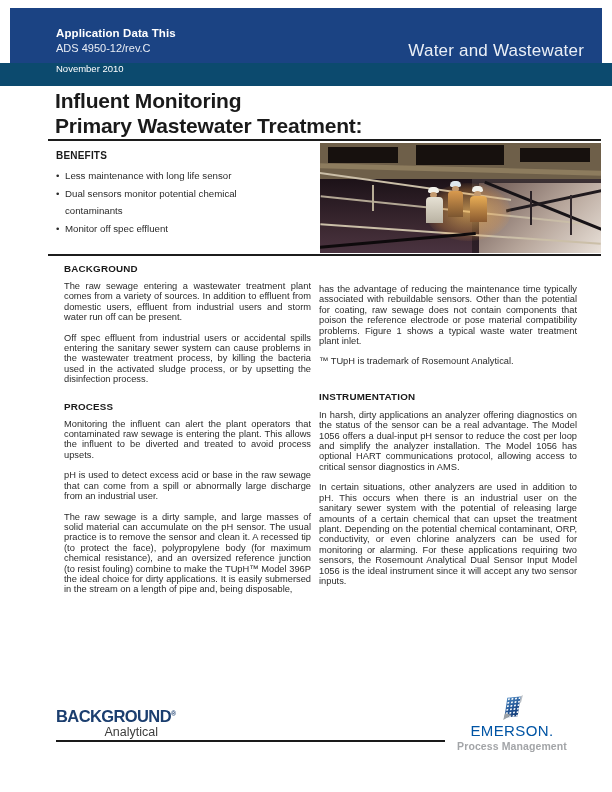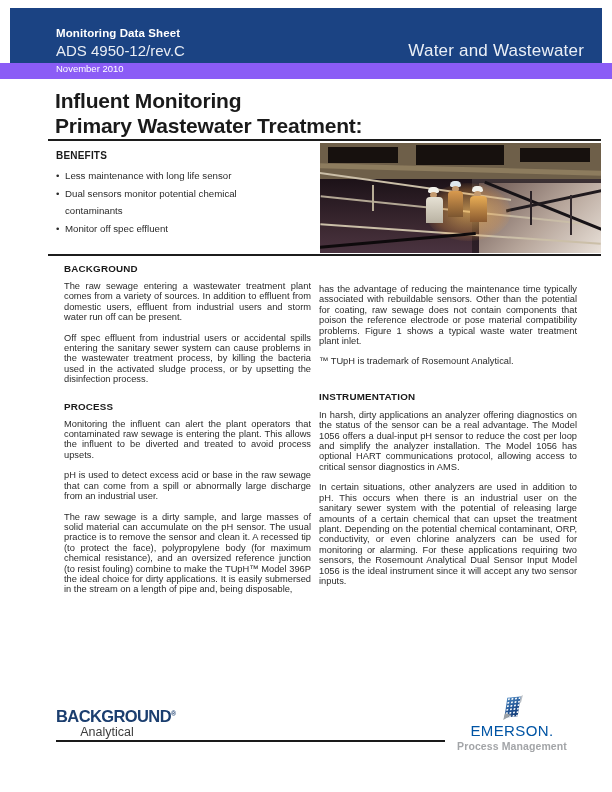--- a/index.html
+++ b/index.html
@@ -2,23 +2,23 @@
 <html><head>
 <meta charset="utf-8">
 <style>
   html,body{margin:0;padding:0;background:#ffffff;}
   .page{position:relative;width:612px;height:792px;background:#ffffff;overflow:hidden;
         font-family:"Liberation Sans", sans-serif;color:#222;}
 
   
   .header-bar{position:absolute;left:10px;top:8px;width:592px;height:56px;background:#1B4383;}
   .doc-type{position:absolute;left:46px;top:19px;color:#fff;font-size:11.5px;font-weight:bold;letter-spacing:.1px;}
-  .doc-number{position:absolute;left:46px;top:34px;color:#E9EDF4;font-size:15px;}
+  .doc-number{position:absolute;left:46px;top:34px;color:#E9EDF4;font-size:11px;}
   .category-title{position:absolute;right:18px;bottom:3px;color:#EAEFF6;font-size:17px;letter-spacing:.2px;}
-  .date-band{position:absolute;left:0;top:63px;width:612px;height:16px;background:#8b5cf6;}
+  .date-band{position:absolute;left:0;top:63px;width:612px;height:23px;background:#0c4a6e;}
   .date-band .date{position:absolute;left:56px;top:0;line-height:12px;font-size:9.5px;color:#fff;}
 
   
   .page-title{position:absolute;left:55px;top:88px;font-size:21px;line-height:25px;font-weight:bold;
               color:#1a1a1a;letter-spacing:-.2px;}
   .title-rule{position:absolute;left:48px;top:139px;width:553px;height:2px;background:#1c1c1c;}
 
   
   .benefits{position:absolute;left:56px;top:150px;width:232px;}
   .benefits h3{margin:0 0 6px 0;font-size:10px;font-weight:bold;color:#1a1a1a;letter-spacing:.2px;}
@@ -74,21 +74,21 @@
   .col p{margin:0 0 10px 0;font-size:9.3px;line-height:10.4px;color:#2b2b2b;text-align:justify;}
   .col h3.spaced{margin-top:16px;}
   .col-right p.first{margin-top:21px;}
   .footnote{margin:10px 0 0 0;font-size:6.5px;color:#3a3a3a;}
   .col-right h3.inst{margin-top:24px;margin-bottom:8px;}
 
   
   .rosemount{position:absolute;left:56px;top:707px;width:102px;}
   .rm-wordmark{font-size:16.5px;font-weight:bold;color:#1B3E6F;letter-spacing:-.6px;white-space:nowrap;}
   .rm-wordmark sup{font-size:7px;vertical-align:super;}
-  .rm-sub{font-size:12.5px;color:#3c3c3c;text-align:center;margin-top:-1px;}
+  .rm-sub{font-size:12.5px;color:#3c3c3c;text-align:right;margin-top:-1px;}
   .footer-rule{position:absolute;left:56px;top:740px;width:389px;height:1.5px;background:#1a1a1a;}
   .emerson{position:absolute;left:448px;top:694px;width:128px;text-align:center;}
   .em-icon{position:relative;width:26px;height:27px;margin:0 auto 1px auto;}
   .em-body{position:absolute;left:7px;top:3px;width:13px;height:20px;
            transform:skewX(-14deg) rotate(-6deg);
            background-image:radial-gradient(circle,rgba(255,255,255,.95) .8px,rgba(255,255,255,0) 1.1px),
                             linear-gradient(150deg,#4a86c0 0%,#1d4f90 60%,#123a73 100%);
            background-size:3.5px 3.5px,100% 100%;}
   .em-fold-top{position:absolute;right:3px;top:0;width:0;height:0;border-left:8px solid transparent;
                border-bottom:8px solid #b9bec4;transform:rotate(14deg);}
@@ -96,21 +96,21 @@
                border-top:7px solid #9aa0a6;transform:rotate(14deg);}
   .em-wordmark{font-size:15px;font-weight:normal;color:#0054A4;letter-spacing:.4px;}
   .em-sub{font-size:10.5px;font-weight:bold;color:#A3A5A8;margin-top:1px;letter-spacing:.1px;}
 </style>
 </head>
 <body>
 
 <div class="page">
 
   <div class="header-bar">
-    <div class="doc-type">Monitoring Data Sheet</div>
+    <div class="doc-type">Application Data This</div>
     <div class="doc-number">ADS 4950-12/rev.C</div>
     <div class="category-title">Water and Wastewater</div>
   </div>
   <div class="date-band">
     <div class="date">November 2010</div>
   </div>
 
   <div class="page-title">
     <div>Influent Monitoring</div>
     <div>Primary Wastewater Treatment:</div>

